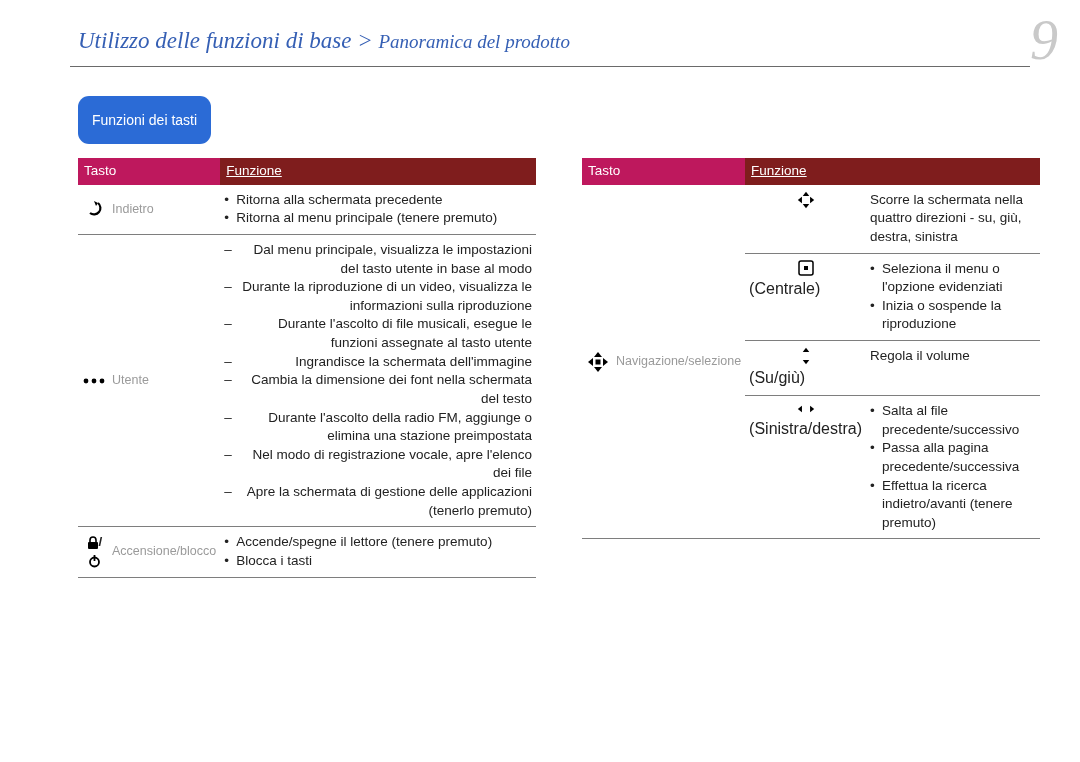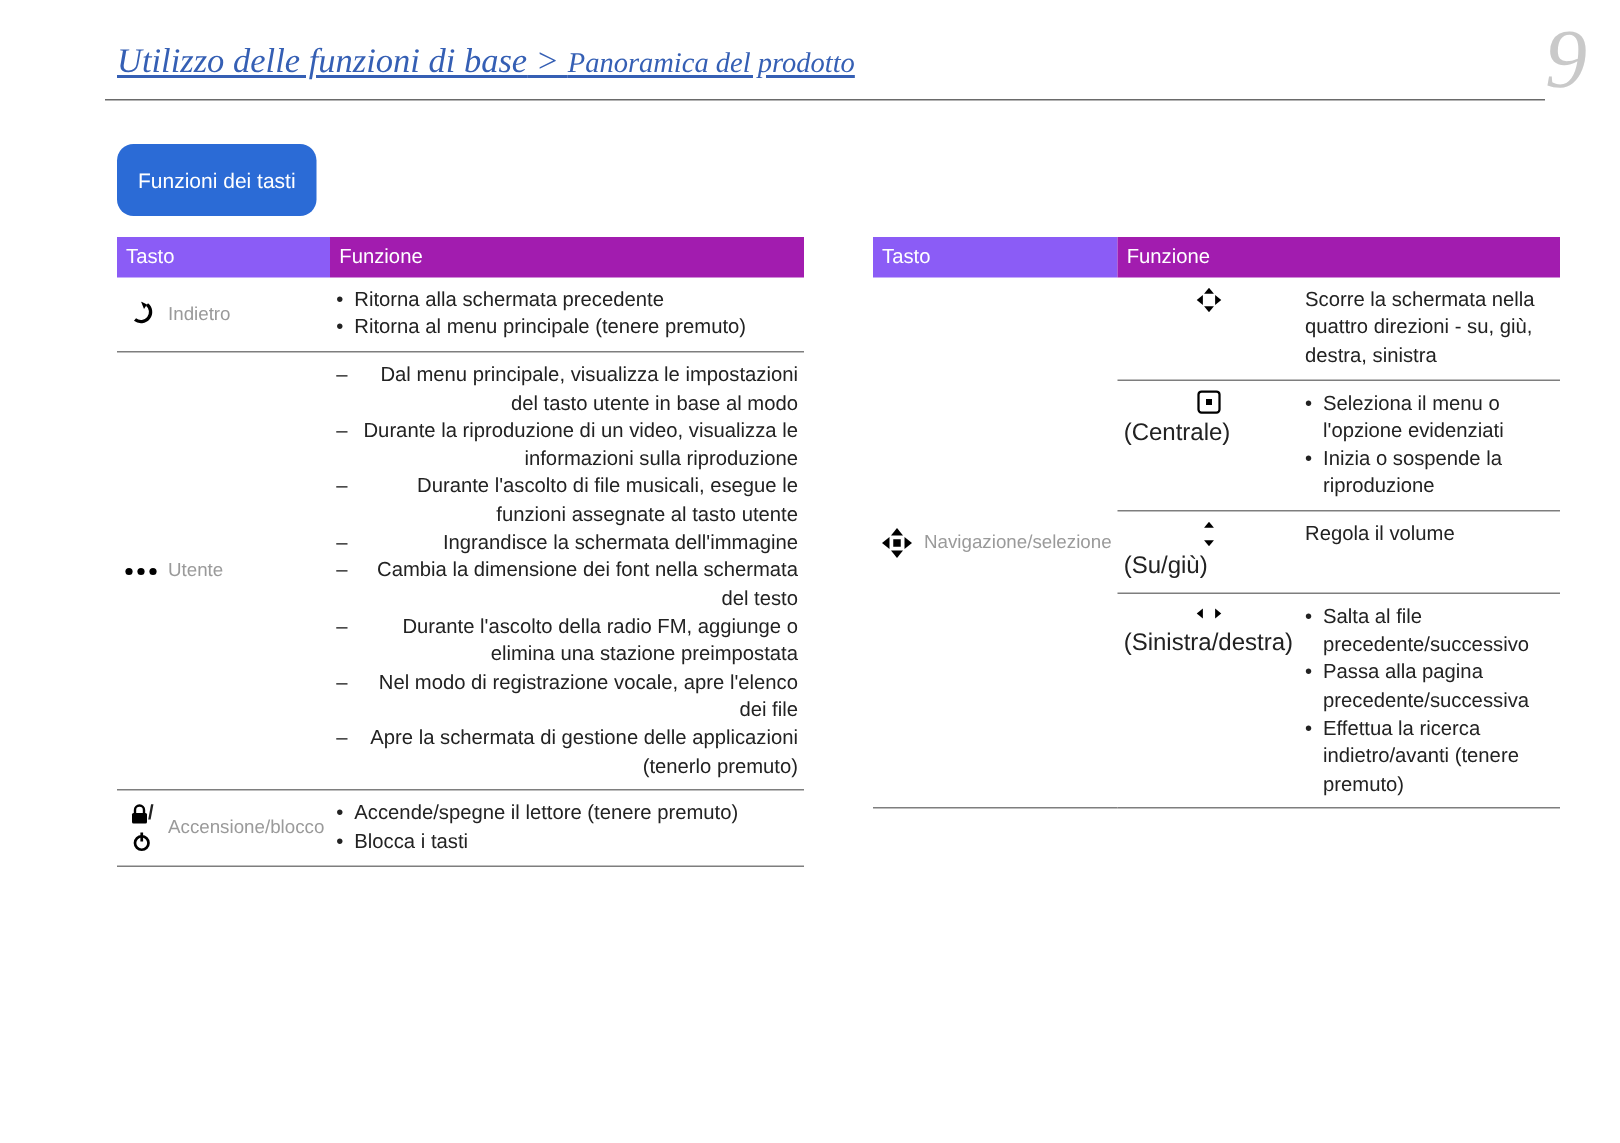--- a/index.html
+++ b/index.html
@@ -11,21 +11,20 @@
       color: #222;
       background: #fff;
       position: relative;
     }
     .header {
       padding: 28px 40px 10px 78px;
       font-family: "Palatino Linotype", Palatino, Georgia, serif;
       color: #355fb4;
       font-size: 23px;
       font-style: italic;
-      text-decoration: underline;
     }
     .header .sub {
       font-size: 19px;
     }
     .pagenum {
       position: absolute;
       top: 8px;
       right: 22px;
       font-family: "Palatino Linotype", Palatino, Georgia, serif;
       font-size: 56px;
@@ -64,22 +63,22 @@
       border-collapse: collapse;
       font-size: 13.5px;
       line-height: 1.38;
     }
     thead th {
       text-align: left;
       font-weight: normal;
       color: #fff;
       padding: 4px 6px;
     }
-    thead th.tasto { background: #8b5cf6; width: 120px; }
-    thead th.funzione { background: #a21caf; }
+    thead th.tasto { background: #be185d; width: 120px; }
+    thead th.funzione { background: #7f1d1d; text-decoration: underline; }
     .right thead th.tasto { width: 100px; }
     .icon-cell {
       width: 30px;
       text-align: center;
       vertical-align: middle;
       padding: 6px 2px 6px 4px;
     }
     .label-cell {
       width: 90px;
       color: #9a9a9a;

